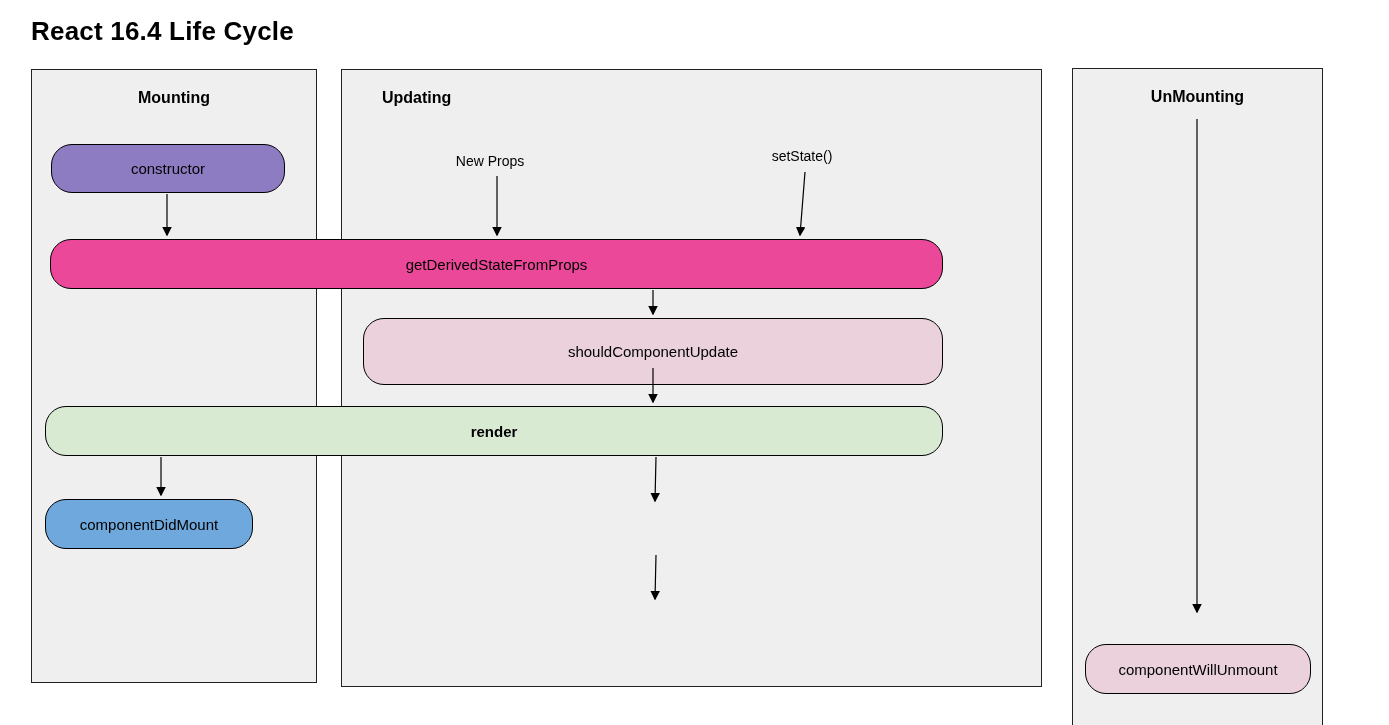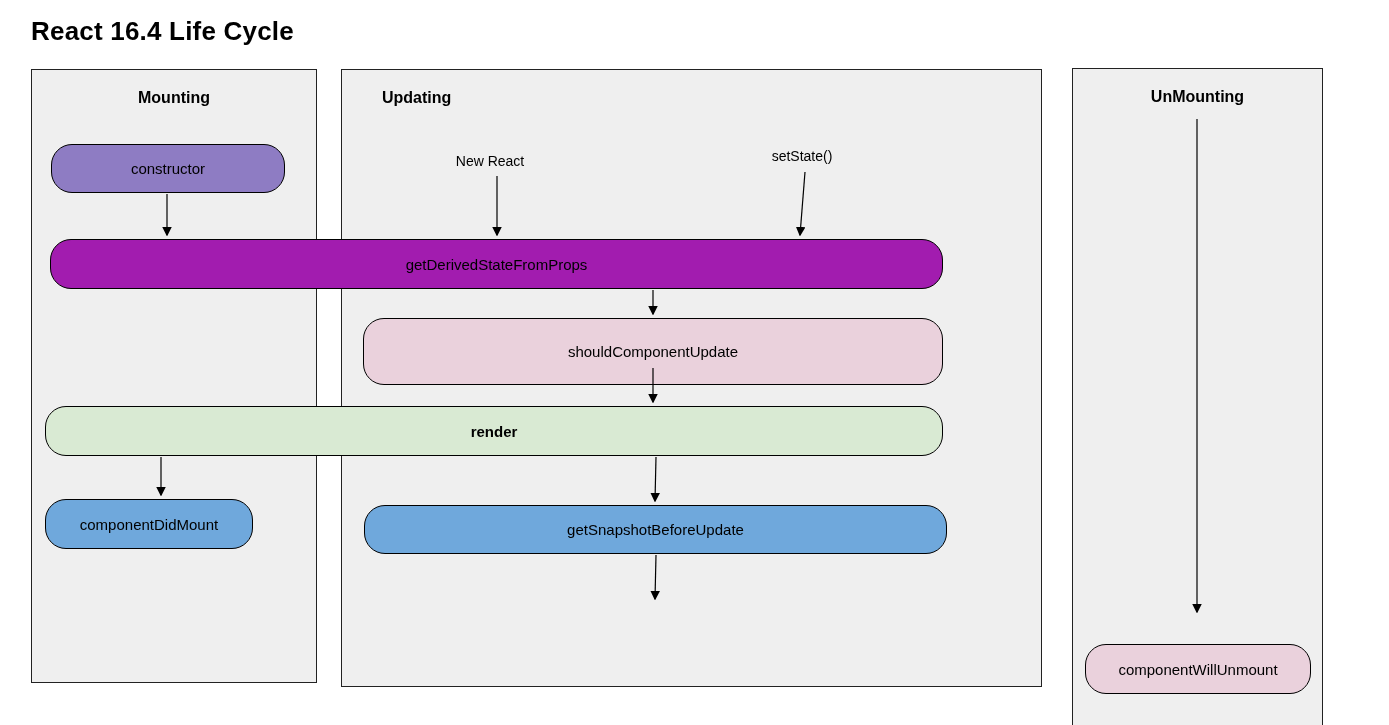--- a/index.html
+++ b/index.html
@@ -93,34 +93,33 @@
   </div>
 
   <div class="panel panel-updating" style="background-color: rgb(239, 239, 239);">
     <div class="panel-title">Updating</div>
   </div>
 
   <div class="panel panel-unmounting" style="background-color: rgb(239, 239, 239);">
     <div class="panel-title">UnMounting</div>
   </div>
 
-  <div class="annotation annotation-new-props">New React</div>
+  <div class="annotation annotation-new-props">New Props</div>
   <div class="annotation annotation-set-state">setState()</div>
 
   <div class="node node-constructor" style="background-color: rgb(142, 124, 195);">constructor</div>
 
-  <div class="node node-gdsfp" style="background-color: #a21caf;">getDerivedStateFromProps</div>
+  <div class="node node-gdsfp" style="background-color: #ec4899;">getDerivedStateFromProps</div>
 
   <div class="node node-scu" style="background-color: rgb(234, 209, 220);">shouldComponentUpdate</div>
 
   <div class="node node-render" style="background-color: rgb(217, 234, 211); font-weight: bold;">render</div>
 
   <div class="node node-cdm" style="background-color: rgb(111, 168, 220);">componentDidMount</div>
 
-  <div class="node node-gsbu" style="background-color: rgb(111, 168, 220);">getSnapshotBeforeUpdate</div>
 
 
   <div class="node node-cwu" style="background-color: rgb(234, 209, 220); margin-top: 28px;">componentWillUnmount</div>
 
   <svg class="arrow-layer" viewBox="0 0 1389 725" xmlns="http://www.w3.org/2000/svg">
     <defs>
       <marker id="ah" viewBox="0 0 10 10" refX="8.5" refY="5" markerWidth="8" markerHeight="8" orient="auto-start-reverse">
         <path d="M0,0 L10,5 L0,10 z" fill="#000000"></path>
       </marker>
     </defs>

